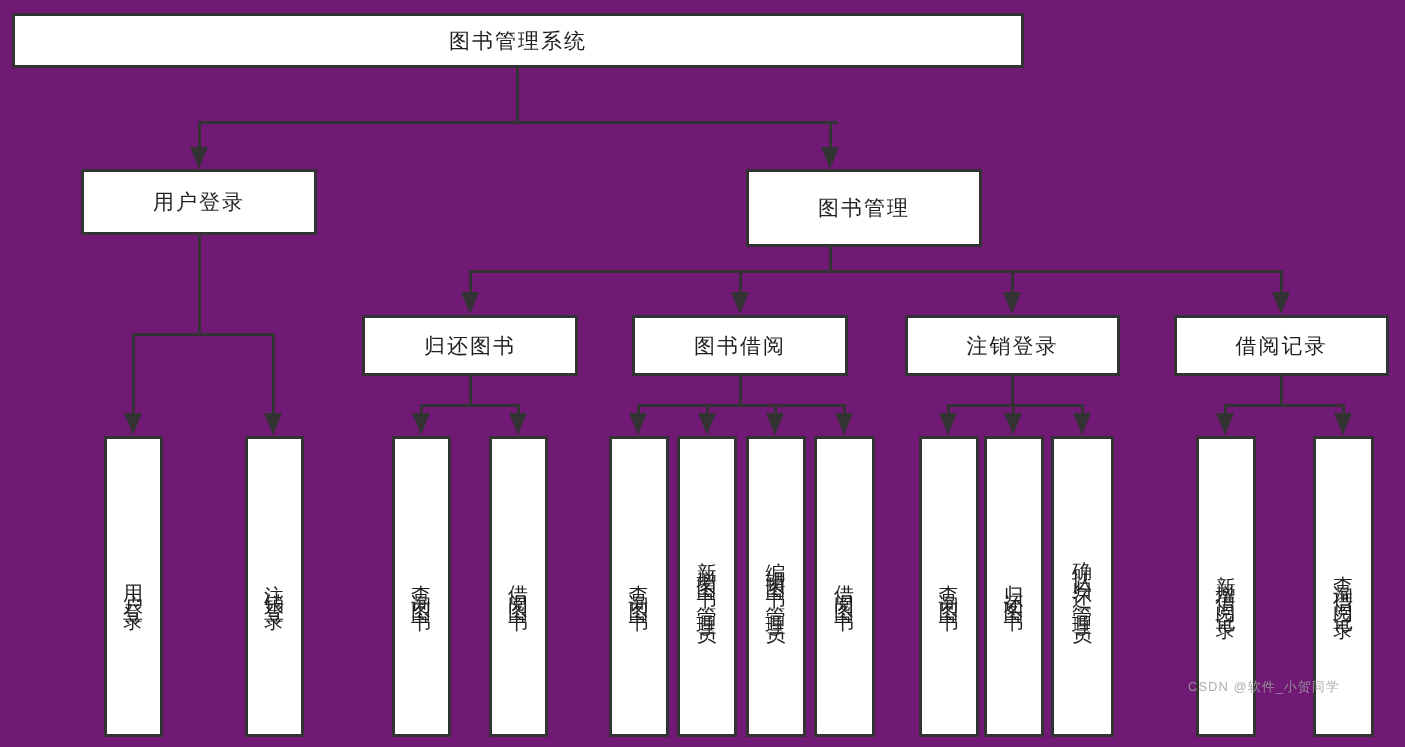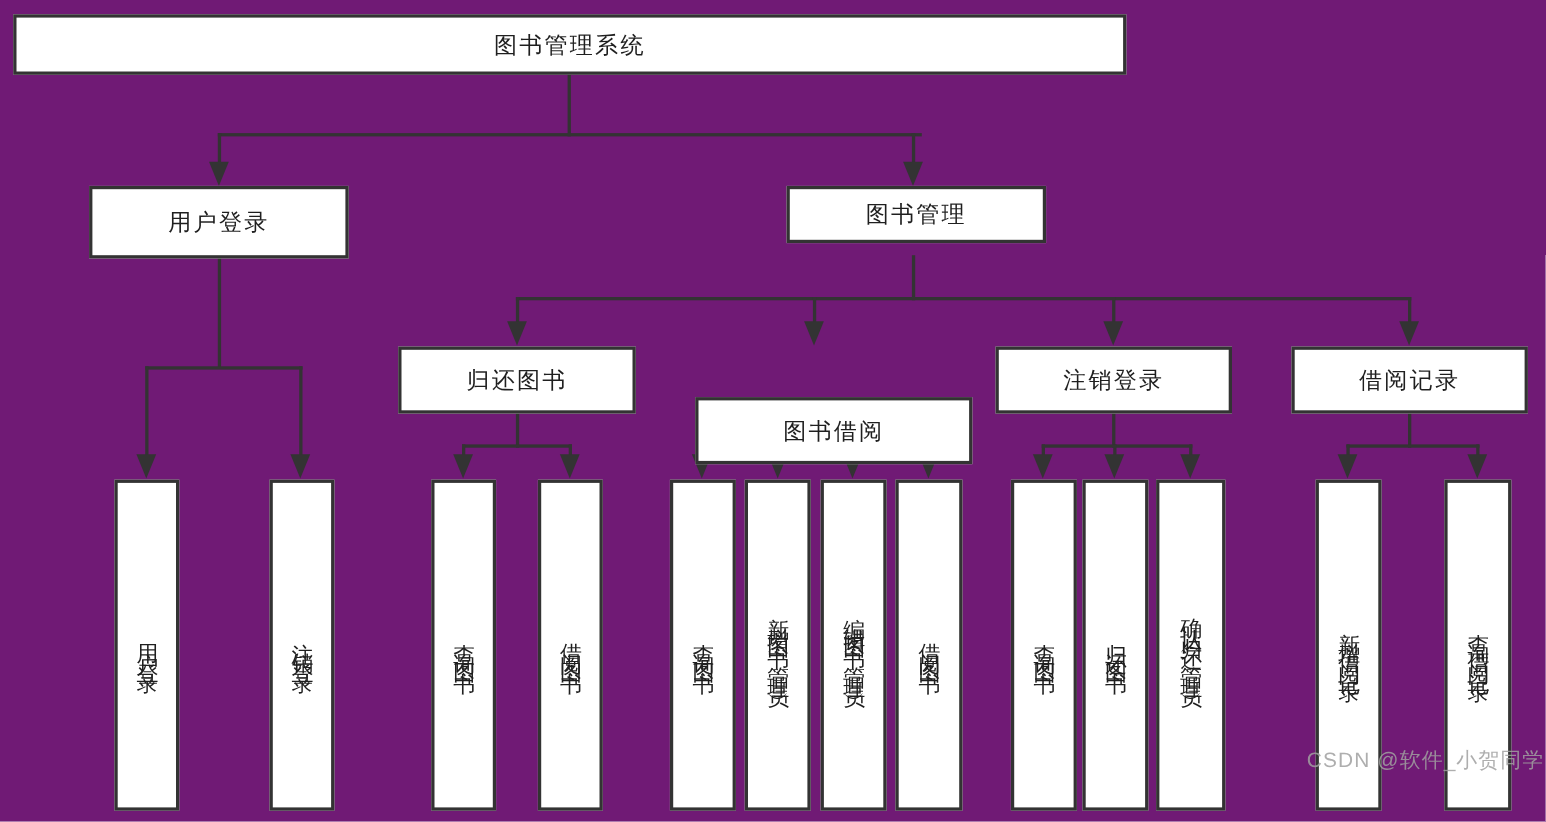--- a/index.html
+++ b/index.html
@@ -22,21 +22,21 @@
   }
   .vline{position:absolute;width:3px;background:#333333;z-index:1;}
   .hline{position:absolute;height:3px;background:#333333;z-index:1;}
   .arrow{
     position:absolute;width:0;height:0;z-index:1;
     border-left:9px solid transparent;border-right:9px solid transparent;
     border-top:22px solid #333333;
   }
   .watermark{
     position:absolute;left:1188px;top:678px;z-index:5;
-    font-size:19px;color:rgba(160,160,160,0.85);letter-spacing:1px;white-space:nowrap;
+    font-size:13px;color:rgba(160,160,160,0.85);letter-spacing:1px;white-space:nowrap;
   }
 </style>
 </head>
 <body>
 
 <div class="canvas">
 
   <div class="box-h" style="left:12px;top:13px;width:1012px;height:55px;">
     <span>图书管理系统</span>
   </div>
@@ -44,21 +44,21 @@
   <div class="vline" style="left:516px;top:66px;height:58px;"></div>
   <div class="hline" style="left:198px;top:121px;width:640px;"></div>
   <div class="vline" style="left:198px;top:121px;height:28px;"></div>
   <div class="arrow" style="left:190px;top:147px;"></div>
   <div class="vline" style="left:829px;top:121px;height:28px;"></div>
   <div class="arrow" style="left:821px;top:147px;"></div>
 
   <div class="box-h" style="left:81px;top:169px;width:236px;height:66px;">
     <span>用户登录</span>
   </div>
-  <div class="box-h" style="left:715px;top:169px;width:236px;height:52px;">
+  <div class="box-h" style="left:746px;top:169px;width:236px;height:78px;">
     <span>图书管理</span>
   </div>
 
   <div class="vline" style="left:198px;top:232px;height:103px;"></div>
   <div class="hline" style="left:132px;top:333px;width:143px;"></div>
   <div class="vline" style="left:132px;top:333px;height:82px;"></div>
   <div class="arrow" style="left:124px;top:413px;"></div>
   <div class="vline" style="left:272px;top:333px;height:82px;"></div>
   <div class="arrow" style="left:264px;top:413px;"></div>
 
@@ -69,21 +69,21 @@
   <div class="vline" style="left:739px;top:270px;height:25px;"></div>
   <div class="arrow" style="left:731px;top:292px;"></div>
   <div class="vline" style="left:1011px;top:270px;height:25px;"></div>
   <div class="arrow" style="left:1003px;top:292px;"></div>
   <div class="vline" style="left:1280px;top:270px;height:25px;"></div>
   <div class="arrow" style="left:1272px;top:292px;"></div>
 
   <div class="box-h" style="left:362px;top:315px;width:216px;height:61px;">
     <span>归还图书</span>
   </div>
-  <div class="box-h" style="left:632px;top:315px;width:252px;height:61px;margin-top:46px;">
+  <div class="box-h" style="left:632px;top:315px;width:216px;height:61px;">
     <span>图书借阅</span>
   </div>
   <div class="box-h" style="left:905px;top:315px;width:215px;height:61px;">
     <span>注销登录</span>
   </div>
   <div class="box-h" style="left:1174px;top:315px;width:215px;height:61px;text-align:right;">
     <span>借阅记录</span>
   </div>
 
   <div class="vline" style="left:469px;top:374px;height:33px;"></div>

